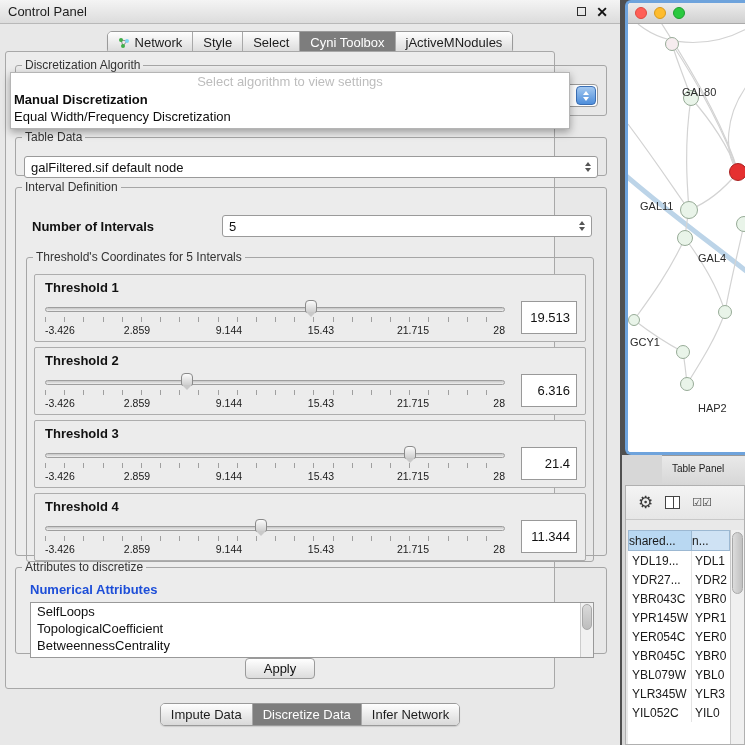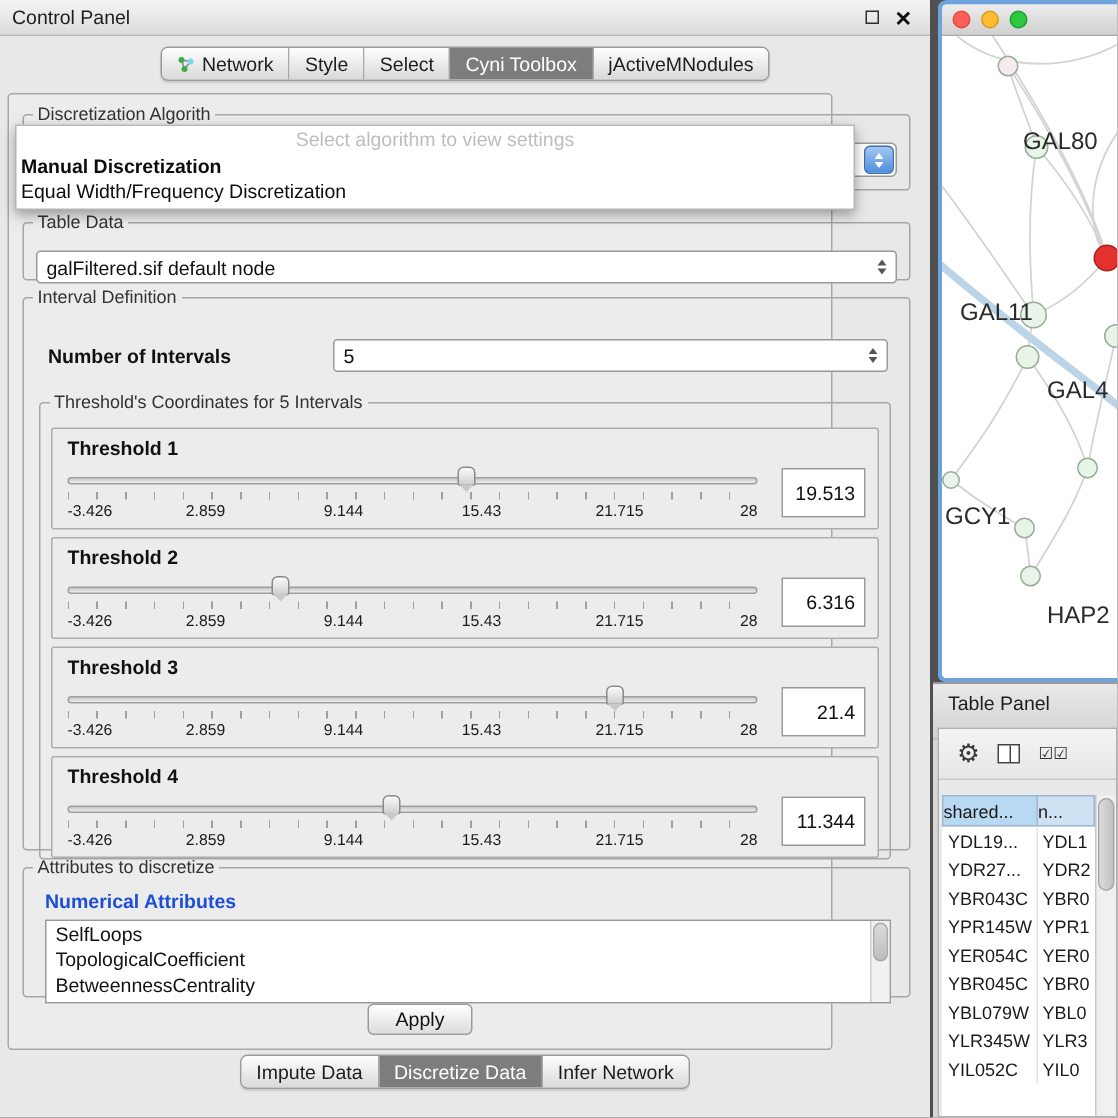--- a/index.html
+++ b/index.html
@@ -16,21 +16,21 @@
 
   .tabs-row{position:absolute;left:0;right:0;display:flex;justify-content:center;}
   .tabs-row.top{top:31px;}
   .tabs-row.bottom{top:703px;}
   .tabgroup{display:flex;border:1px solid #9a9a9a;border-radius:5px;overflow:hidden;box-shadow:0 1px 1px rgba(0,0,0,.12);}
   .tab{padding:3px 10px;font-size:13px;color:#1d1d1d;background:linear-gradient(#fefefe,#d9d9d9);border-right:1px solid #a8a8a8;display:flex;align-items:center;gap:5px;white-space:nowrap;}
   .tab:last-child{border-right:none;}
   .tab.selected{background:var(--tab_selected,#7d7d7d);color:#fff;}
   .tab-icon{display:inline-block;}
 
-  .inner-panel{position:absolute;left:5px;top:62px;width:550px;height:638px;border:1px solid #a8a8a8;border-radius:3px;background:#ececec;}
+  .inner-panel{position:absolute;left:5px;top:51px;width:550px;height:638px;border:1px solid #a8a8a8;border-radius:3px;background:#ececec;}
 
   fieldset.fs{position:absolute;border:1px solid #a6a6a6;border-radius:3px;}
   fieldset.fs legend{font-size:12px;padding:0 3px;margin-left:6px;color:#333;white-space:nowrap;}
   legend.green{color:var(--interval_title_green,#3da43d);}
   legend.blue{color:var(--blue_title,#2d43d0);}
 
   .algo-fs{left:9px;top:6px;width:592px;height:58px;}
 
   .algo-combo{position:absolute;left:16px;top:32px;width:576px;height:23px;background:#fff;border:1px solid #9a9a9a;border-radius:4px;z-index:4;}
   .combo-btn-blue{position:absolute;right:1px;top:1px;bottom:1px;width:20px;border-radius:4px;background:linear-gradient(#a3c8f0,#4e8edb);border:1px solid #3a6fb5;display:flex;flex-direction:column;align-items:center;justify-content:center;gap:2px;z-index:7;}
@@ -83,25 +83,25 @@
   .net-titlebar{height:21px;background:linear-gradient(#ececec,#d0d0d0);border-bottom:1px solid #aaa;display:flex;align-items:center;gap:7px;padding-left:7px;}
   .light{width:12px;height:12px;border-radius:50%;display:inline-block;}
   .light.red{background:#ff5f57;border:1px solid #dd4a41;}
   .light.yellow{background:#febc2e;border:1px solid #d6991f;}
   .light.green{background:#2ac93f;border:1px solid #1f9e30;}
   .net-canvas{position:relative;width:100%;height:calc(100% - 21px);background:#fff;overflow:hidden;}
   .edges{position:absolute;left:0;top:0;}
   .edges path{fill:none;stroke:#d3d3d3;stroke-width:1.2;}
   .edges path.thick{stroke:#bcd4e8;stroke-width:5;}
   .net-node{position:absolute;border:1px solid #97ab97;border-radius:50%;}
-  .net-label{position:absolute;font-size:16px;color:#2a2a2a;white-space:nowrap;}
+  .net-label{position:absolute;font-size:11px;color:#2a2a2a;white-space:nowrap;}
 
   
   .table-panel{position:absolute;left:622px;top:455px;width:123px;height:290px;background:#d7d7d7;}
-  .tp-header{height:38px;line-height:25px;padding-left:10px;font-size:13px;color:#1d1d1d;background:linear-gradient(#e9e9e9,#d2d2d2);border-top:1px solid #999;border-bottom:1px solid #b4b4b4;}
+  .tp-header{height:38px;line-height:25px;padding-left:10px;font-size:10px;color:#1d1d1d;background:linear-gradient(#e9e9e9,#d2d2d2);border-top:1px solid #999;border-bottom:1px solid #b4b4b4;margin-left:40px;}
   .tp-body{position:absolute;left:3px;right:0;top:30px;bottom:0;background:#e9e9e9;border:1px solid #b0b0b0;}
   .tp-toolbar{height:34px;display:flex;align-items:center;gap:12px;padding-left:12px;border-bottom:1px solid #c8c8c8;background:linear-gradient(#f4f4f4,#e6e6e6);}
   .gear{font-size:17px;color:#3a3a3a;line-height:1;}
   .cols-icon{width:15px;height:13px;border:1.5px solid #444;position:relative;display:inline-block;background:#fff;}
   .cols-icon::before{content:"";position:absolute;left:50%;top:0;bottom:0;width:1.5px;background:#444;}
   .checks{font-size:11px;color:#333;white-space:nowrap;}
   .tp-table{position:absolute;left:2px;right:14px;top:44px;bottom:0;background:#fff;overflow:hidden;font-size:12px;color:#1a1a1a;}
   .tp-colheads{display:flex;height:21px;}
   .ch{display:flex;align-items:center;padding-left:0;overflow:hidden;white-space:nowrap;border:1px solid #9cb8d2;}
   .ch.c1{width:64px;background:var(--header_blue,#b9d8f2);}

